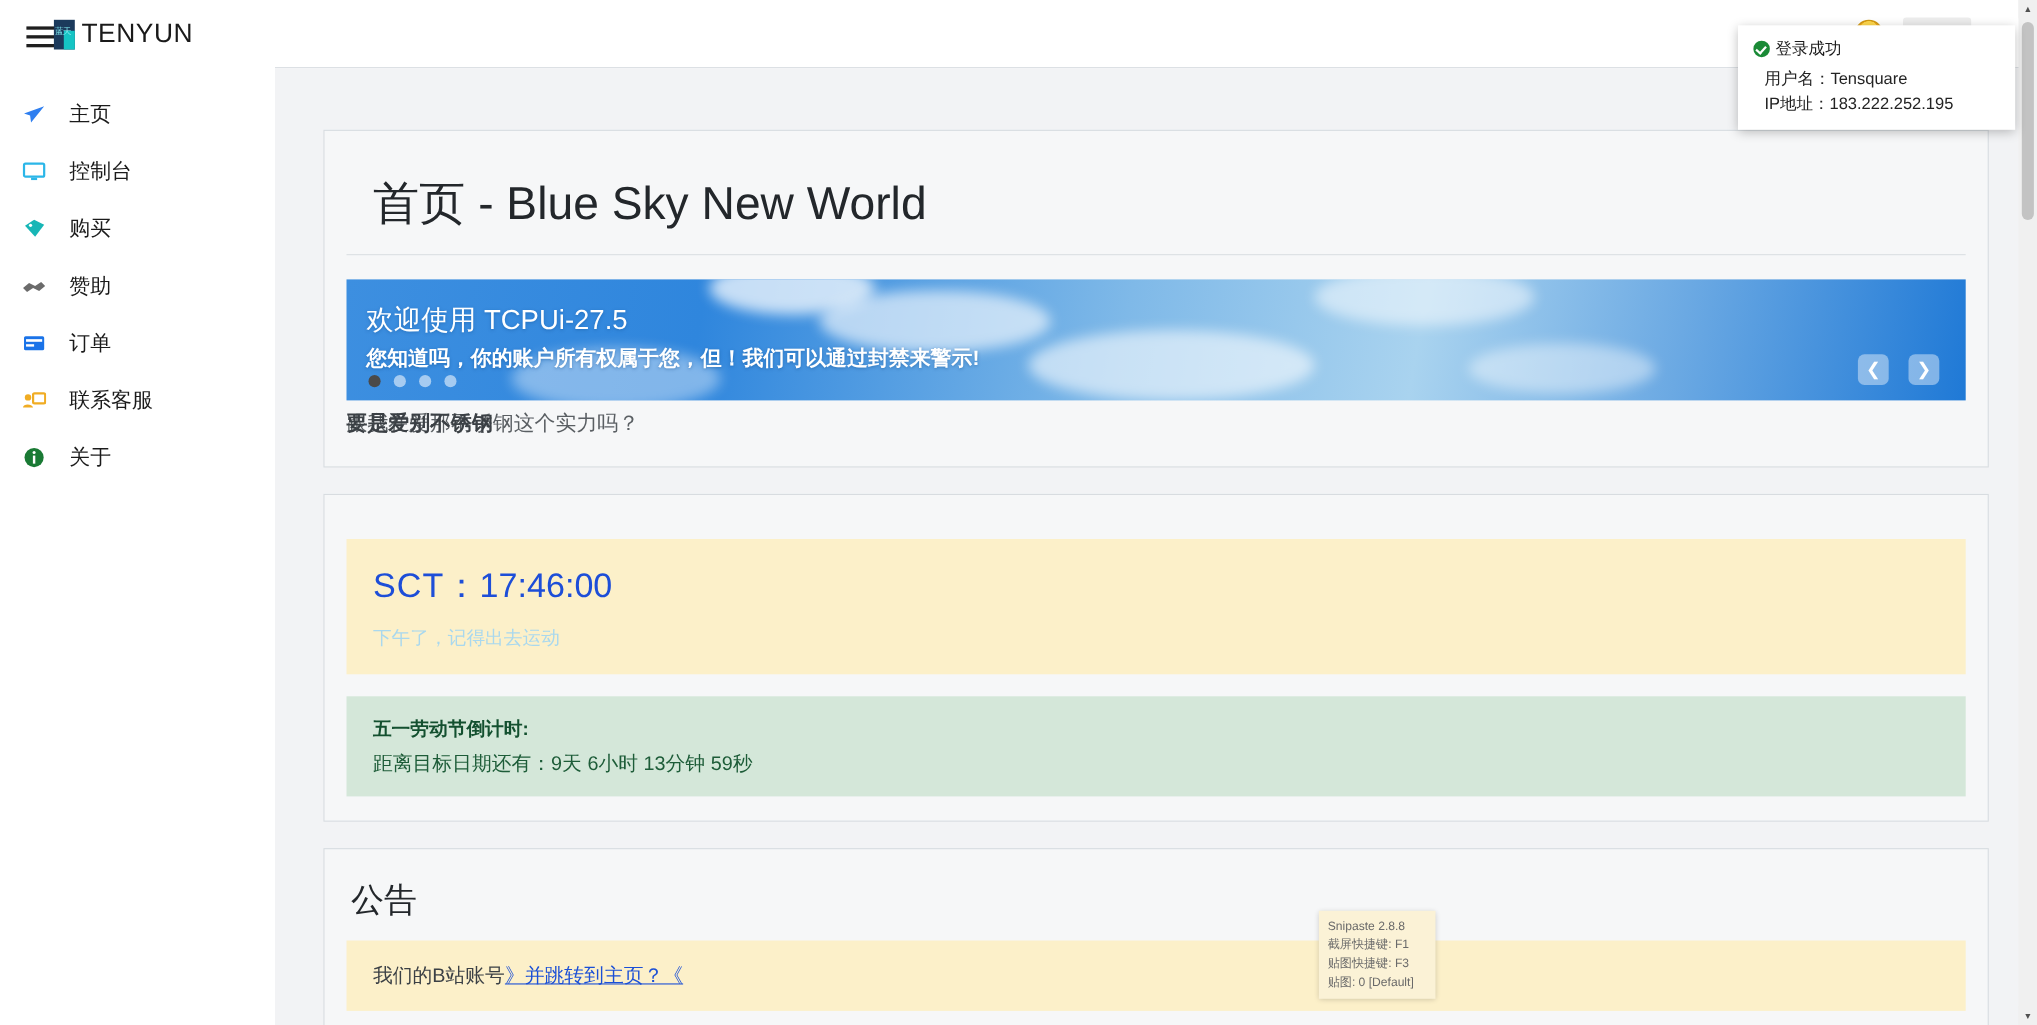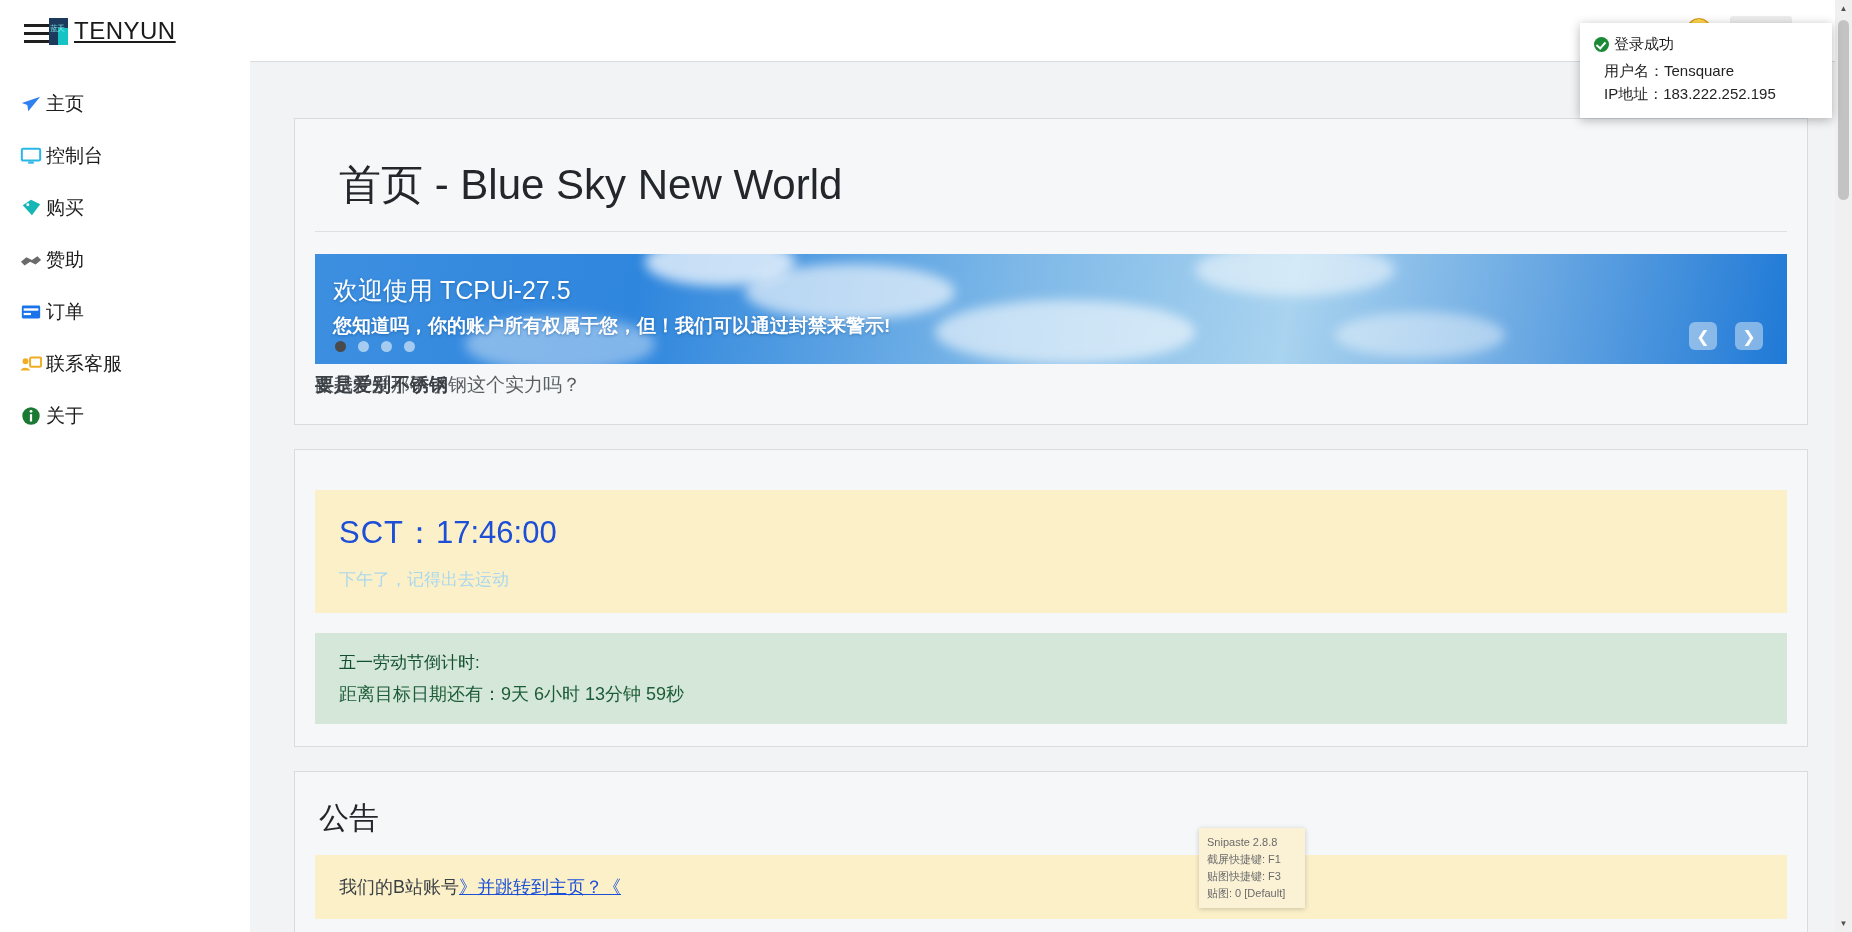--- a/index.html
+++ b/index.html
@@ -38,26 +38,25 @@
     position: absolute; left: 36px; top: 14px;
     width: 10px; height: 17px; background: #15c4c4;
   }
   .brand-mark .sqtxt {
     position: absolute; left: 28px; top: 10px;
     font-size: 8px; color: #7fe9ef; line-height: 9px; letter-spacing: -1px;
   }
   .brand-name {
     font-size: 24px; color: #1a1a1a; letter-spacing: 0.5px;
     font-family: "Liberation Sans", sans-serif;
-    text-decoration: underline;
   }
 
   .nav { margin-top: 16px; }
   .nav-item {
-    display: flex; align-items: center; gap: 4px;
+    display: flex; align-items: center; gap: 21px;
     padding: 13px 0 13px 20px;
     font-size: 19px; color: #1b1b1b;
     cursor: pointer;
   }
   .nav-icon { width: 22px; height: 22px; flex: none; display: block; }
   .nav-label { white-space: nowrap; }
 
   
   .topbar {
     position: absolute; left: 250px; top: 0;
@@ -144,21 +143,21 @@
     margin: 20px 20px 0 20px;
     padding: 22px 24px;
   }
   .card.time { background: #fcf0c9; }
   .card.count { background: #d4e7d9; padding: 18px 24px; }
 
   .sct-row { font-size: 31px; color: #1d4ed8; margin-bottom: 14px; }
   .sct-label { letter-spacing: 1px; }
   .sct-sub { font-size: 17px; color: #a9d8ee; }
 
-  .count-title { font-size: 17px; font-weight: normal; color: #13502f; margin-bottom: 8px; }
+  .count-title { font-size: 17px; font-weight: bold; color: #13502f; margin-bottom: 8px; }
   .count-body { font-size: 18px; color: #1d5c38; }
 
   .section-title { font-size: 30px; color: #23272b; padding: 26px 24px 16px 24px; }
   .notice {
     margin: 0 20px; padding: 20px 24px; background: #fcf0c9;
     font-size: 18px; color: #3b4045;
   }
   .notice a { color: #1a4fd6; text-decoration: underline; }
   .notice-blue {
     margin: 18px 20px 0 20px; height: 30px; background: #bfeaf9;

